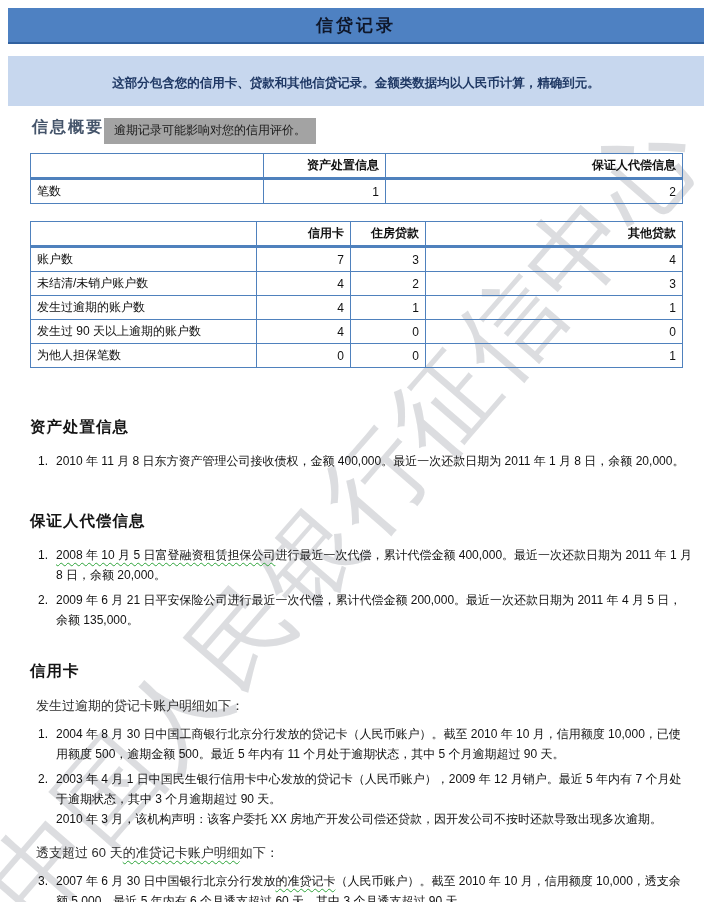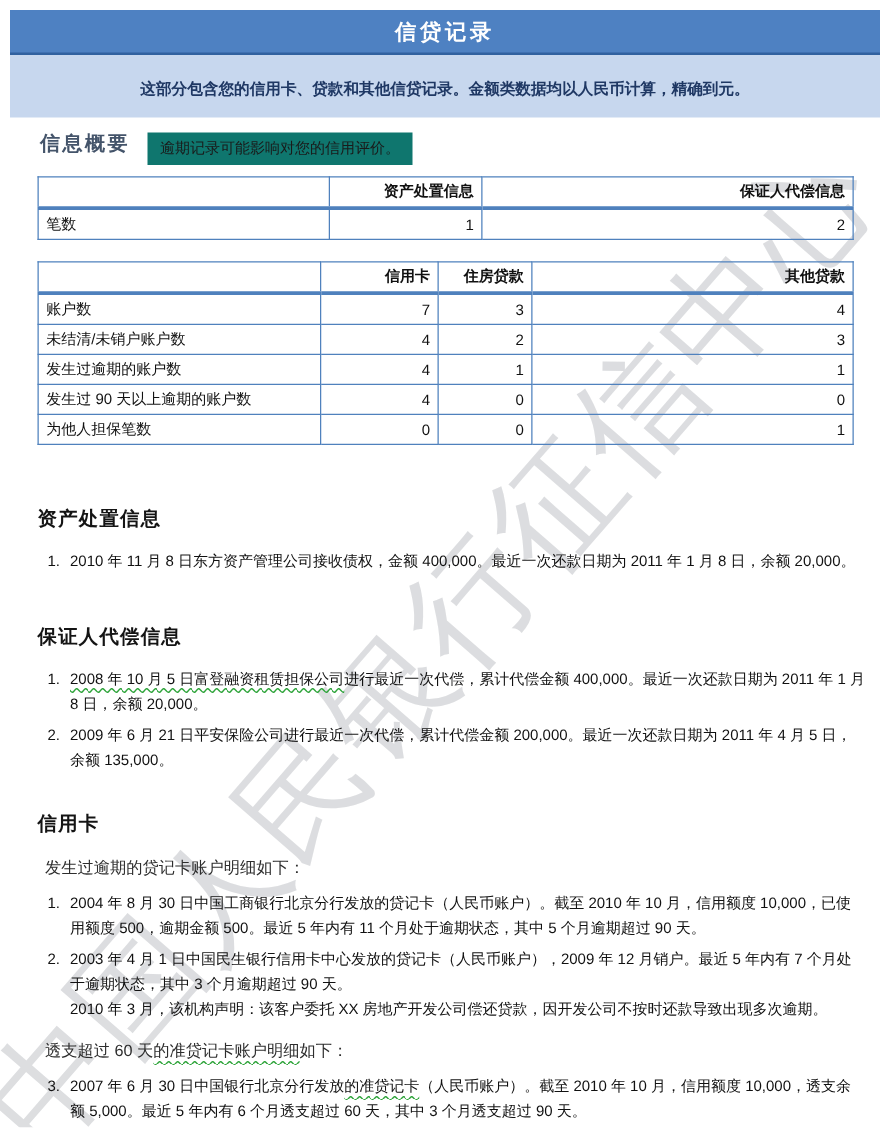--- a/index.html
+++ b/index.html
@@ -10,34 +10,34 @@
   
   .watermark {
     position:absolute; left:345px; top:520px; z-index:0;
     transform:translate(-50%,-50%) rotate(-49deg);
     font-size:100px; letter-spacing:2px; white-space:nowrap;
     color:#c6c8cc; opacity:.6; font-weight:400; pointer-events:none;
   }
   .content { position:relative; z-index:1; }
   
   .title-bar {
-    margin:8px 8px 0 8px; height:34px; background:#4e81c2;
+    margin:8px 8px 12px 8px; height:34px; background:#4e81c2;
     border-bottom:2px solid #31619f;
     display:flex; align-items:center; justify-content:center;
-    color:#ffffff; font-size:17px; font-weight:bold; letter-spacing:3px;
+    color:#0f172a; font-size:17px; font-weight:bold; letter-spacing:3px;
   }
   .subtitle-bar {
     margin:0 8px; height:50px; background:#c7d7ee; box-sizing:border-box;
     padding-top:19px; text-align:center;
     color:#1f3864; font-weight:bold; font-size:12.5px;
   }
   
-  .summary-head { display:flex; align-items:flex-start; margin:11px 0 9px 32px; gap:14px; }
+  .summary-head { display:flex; align-items:flex-start; margin:11px 0 9px 32px; }
   .summary-title { font-size:16px; font-weight:bold; color:#44546a; letter-spacing:2px; }
-  .summary-note { background:#0f766e; padding:4px 10px 5px 10px; font-size:12px; color:#1a1a1a; margin-top:1px; }
+  .summary-note { background:#a3a3a3; padding:4px 10px 5px 10px; font-size:12px; color:#1a1a1a; margin-top:1px; }
   
   table.tbl {
     margin-left:30px; width:652px; border-collapse:collapse; table-layout:fixed;
     font-size:12px; background:transparent;
   }
   table.tbl td { border:1px solid #4f81bd; padding:3px 6px; height:16px; background:transparent; }
   table.tbl tr.hdr td { border-bottom:3px solid #4f81bd; font-weight:bold; text-align:right; }
   table.tbl td.lbl { font-weight:normal; text-align:left; }
   table.tbl td.lbl.indent { }
   table.tbl td.val { text-align:right; }

